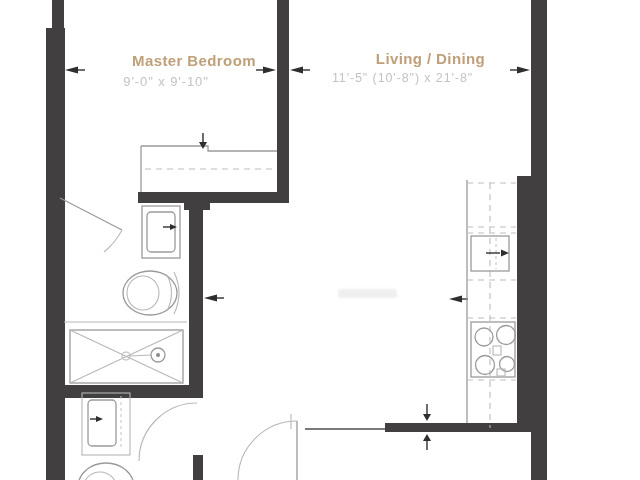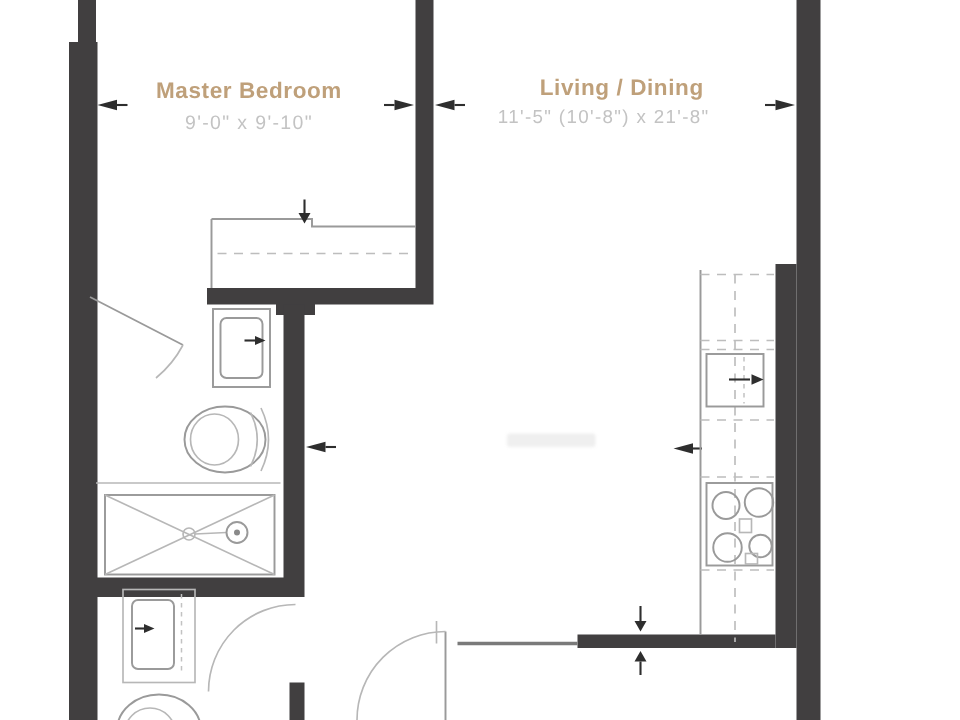--- a/index.html
+++ b/index.html
@@ -10,29 +10,29 @@
   svg.plan{position:absolute;left:0;top:0;}
   .wall{fill:var(--wall,#413f40);}
   .ln {fill:none;stroke:var(--line,#9a9a9a);stroke-width:1.3;}
   .lnl{fill:none;stroke:#b7b7b7;stroke-width:1.1;}
   .dsh{fill:none;stroke:#bdbdbd;stroke-width:1.1;stroke-dasharray:6 5;}
   .dshs{fill:none;stroke:#c2c2c2;stroke-width:1;stroke-dasharray:3 3;}
   .dk{fill:var(--line-dark,#2e2e2e);}
   .dkl{fill:none;stroke:var(--line-dark,#2e2e2e);stroke-width:1.4;}
   .label{
     position:absolute;text-align:center;color:var(--accent-label,#bfa07a);
-    font-size:15px;font-weight:600;letter-spacing:.4px;
+    font-size:15px;font-weight:600;letter-spacing:.4px;padding-left:28px;
   }
   .dims{
     position:absolute;text-align:center;color:var(--dim-text,#c3c3c3);
     font-size:13px;font-weight:400;letter-spacing:.9px;
   }
   .label.master{left:46px;top:52px;width:240px;}
   .dims.master{left:46px;top:74px;width:240px;}
-  .label.living{left:307px;top:50px;width:215px;}
+  .label.living{left:295px;top:50px;width:215px;}
   .dims.living{left:295px;top:71px;width:215px;font-size:12.5px;}
   .artifact{
     position:absolute;left:338px;top:289px;width:59px;height:9px;
     background:rgba(165,165,165,.18);border-radius:2px;filter:blur(1px);
   }
 </style>
 </head>
 <body>
 
 <div class="canvas">

